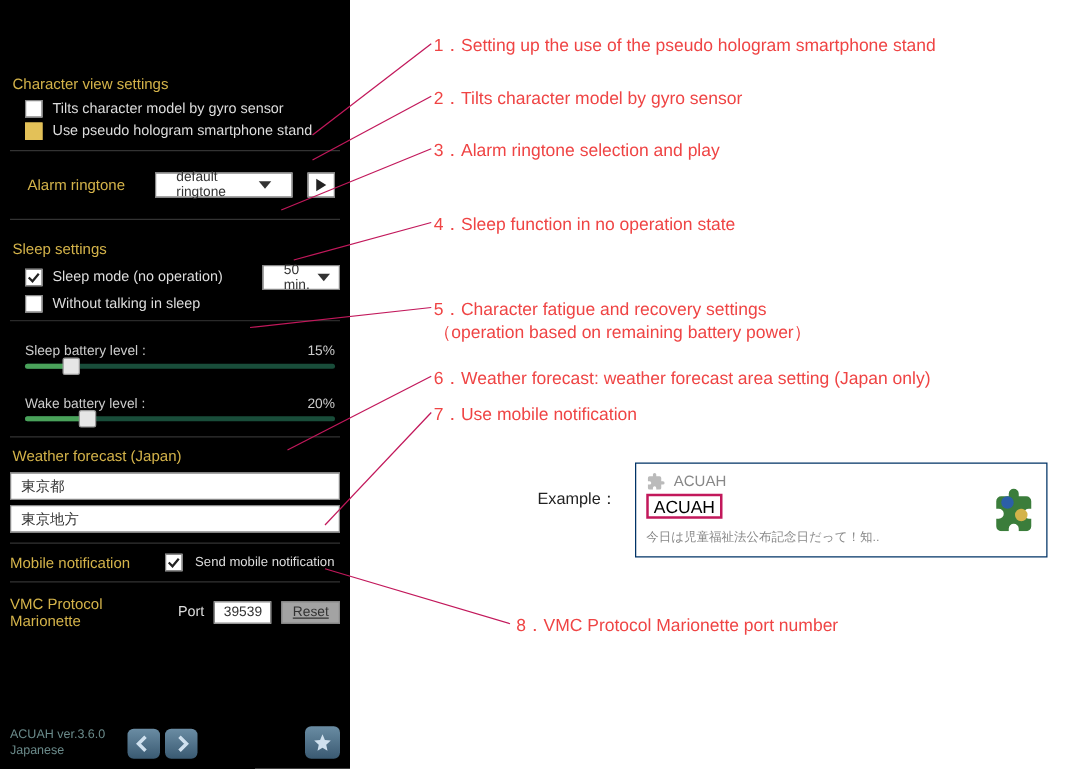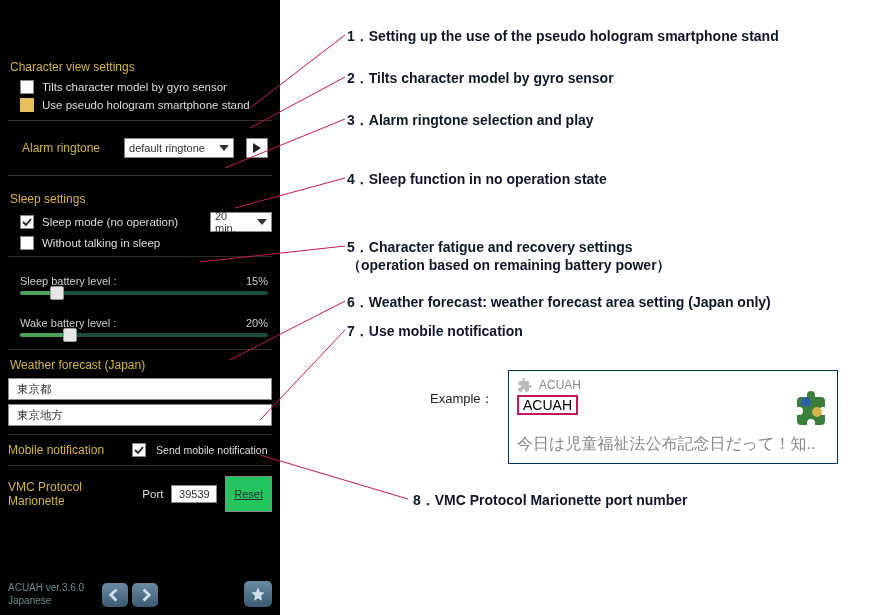--- a/index.html
+++ b/index.html
@@ -43,21 +43,21 @@
   }
   .cb.checked-yellow { background: #e3c158; border-color: #e3c158; }
   .cb svg { width: 10px; height: 10px; }
   .lbl { color: #ddd; font-size: 11.5px; }
   .select {
     background: #fff;
     color: #333;
     border: 1px solid #888;
     height: 20px;
     font-size: 11px;
-    padding: 0 4px;
+    padding: 0 16px;
     display: flex; align-items: center; justify-content: space-between;
     gap: 6px;
   }
   .select .caret {
     border-left: 5px solid transparent;
     border-right: 5px solid transparent;
     border-top: 6px solid #333;
   }
   .play-btn {
     width: 22px; height: 20px;
@@ -104,21 +104,21 @@
   .mn-title { color:#d4b34a; font-size:12px; }
   .vmc-row {
     display:flex; align-items:center; gap:8px; margin-top:10px;
   }
   .port-input {
     width:50px; height:18px; background:#fff; border:1px solid #888;
     font-size:11px; text-align:center; color:#333;
     display:flex; align-items:center; justify-content:center;
   }
   .reset-btn {
-    height:36px; padding:0 8px; background:#22c55e; border:1px solid #888;
+    height:18px; padding:0 8px; background:#a3a3a3; border:1px solid #888;
     font-size:11px; color:#333; text-decoration: underline;
     display:flex; align-items:center;
   }
   .footer {
     position:absolute; left:8px; bottom:8px; right:8px;
     display:flex; align-items:flex-end; justify-content:space-between;
   }
   .ver { color:#6a8a8a; font-size:10px; line-height:1.3; }
   .nav-btns { display:flex; gap:4px; margin-left:8px; }
   .nav-btn {
@@ -127,29 +127,29 @@
     display:flex; align-items:center; justify-content:center;
     color:#cfe0ee;
   }
   .star-btn {
     width:28px; height:26px; border-radius:5px;
     background: linear-gradient(#6a8ca3,#3a5a72);
     display:flex; align-items:center; justify-content:center;
     color:#cfe0ee;
   }
   
-  .annot { position:absolute; color:#0f172a; font-size:14px; font-weight:bold; white-space:nowrap; }
+  .annot { position:absolute; color:#ef4444; font-size:14px; font-weight:normal; white-space:nowrap; }
   .notif-label { position:absolute; font-size:13px; color:#222; }
   .notif-box {
     position:absolute; border:1px solid #036; background:#fff;
     padding:6px 8px 8px 8px; width:330px;
   }
   .notif-top { display:flex; align-items:center; gap:6px; color:#888; font-size:12px; }
   .notif-title { color:#000; font-size:14px; border:2px solid #C2185B; display:inline-block; padding:0 4px; margin-top:2px; }
-  .notif-body { color:#888; font-size:16px; margin-top:19px; }
+  .notif-body { color:#888; font-size:10px; margin-top:8px; }
   .notif-icon {
     position:absolute; right:8px; top:18px;
     width:36px; height:36px;
   }
   
   svg.overlay { position:absolute; left:0; top:0; pointer-events:none; }
 </style>
 </head>
 <body>
 
@@ -185,21 +185,21 @@
   <div class="section-title" style="margin-top:16px">Sleep settings</div>
 
   <div class="row">
     <div class="cb">
       <svg viewBox="0 0 10 10">
           <path d="M1 5 L4 8 L9 2" stroke="#222" stroke-width="1.8" fill="none"></path>
         </svg>
     </div>
     <div class="lbl">Sleep mode (no operation)</div>
     <div class="select" style="width:62px; margin-left:auto;">
-      <span>20 min.</span>
+      <span>50 min.</span>
       <span class="caret"></span>
     </div>
   </div>
 
   <div class="row">
     <div class="cb"></div>
     <div class="lbl">Without talking in sleep</div>
   </div>
 
   <div class="divider"></div>

